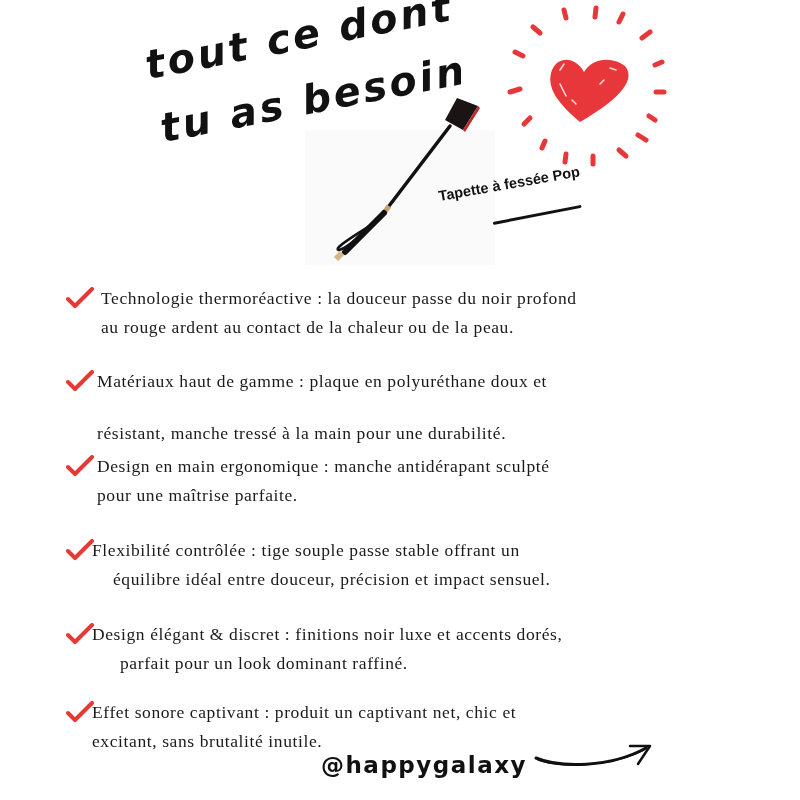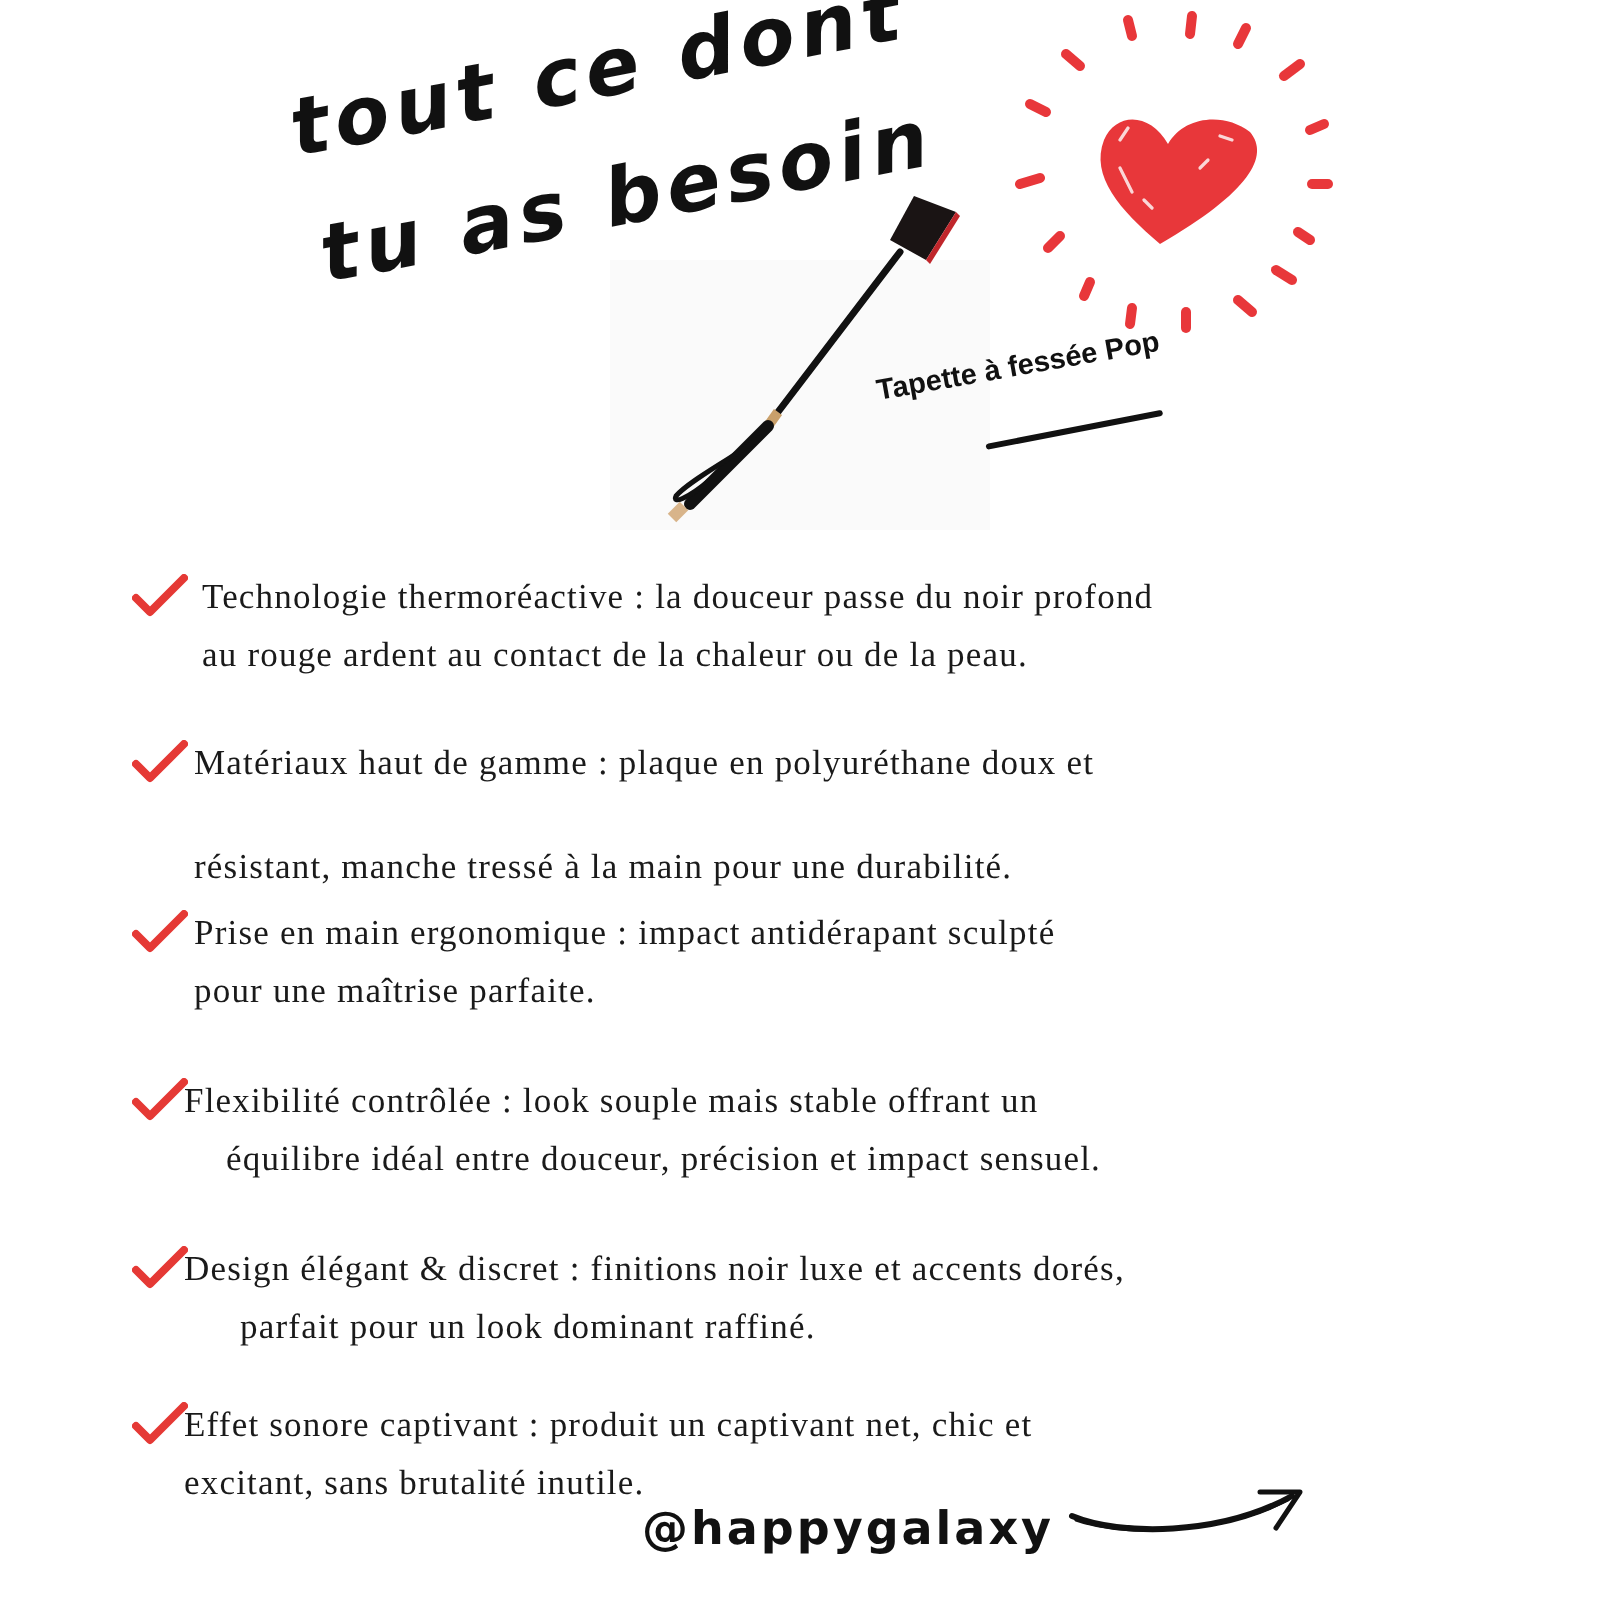--- a/index.html
+++ b/index.html
@@ -97,29 +97,29 @@
       <path d="M2 12 L9 19 L26 2" stroke="#e53935" stroke-width="4" fill="none" stroke-linecap="round" stroke-linejoin="round"></path>
     </svg>
     <div class="text" style="left:31px;top:0px;">Matériaux haut de gamme : plaque en polyuréthane doux et</div>
     <div class="text" style="left:31px;top:15px;margin-top:37px;">résistant, manche tressé à la main pour une durabilité.</div>
   </div>
 
   <div class="feature" style="top:168px;">
     <svg class="check" viewBox="0 0 28 22">
       <path d="M2 12 L9 19 L26 2" stroke="#e53935" stroke-width="4" fill="none" stroke-linecap="round" stroke-linejoin="round"></path>
     </svg>
-    <div class="text" style="left:31px;top:0px;">Prise en main ergonomique : impact antidérapant sculpté</div>
+    <div class="text" style="left:31px;top:0px;">Design en main ergonomique : manche antidérapant sculpté</div>
     <div class="text" style="left:31px;top:29px;">pour une maîtrise parfaite.</div>
   </div>
 
   <div class="feature" style="top:252px;">
     <svg class="check" viewBox="0 0 28 22">
       <path d="M2 12 L9 19 L26 2" stroke="#e53935" stroke-width="4" fill="none" stroke-linecap="round" stroke-linejoin="round"></path>
     </svg>
-    <div class="text" style="left:26px;top:0px;">Flexibilité contrôlée : look souple mais stable offrant un</div>
+    <div class="text" style="left:26px;top:0px;">Flexibilité contrôlée : tige souple passe stable offrant un</div>
     <div class="text" style="left:26px;top:29px;margin-left:21px;">équilibre idéal entre douceur, précision et impact sensuel.</div>
   </div>
 
   <div class="feature" style="top:336px;">
     <svg class="check" viewBox="0 0 28 22">
       <path d="M2 12 L9 19 L26 2" stroke="#e53935" stroke-width="4" fill="none" stroke-linecap="round" stroke-linejoin="round"></path>
     </svg>
     <div class="text" style="left:26px;top:0px;">Design élégant &amp; discret : finitions noir luxe et accents dorés,</div>
     <div class="text" style="left:26px;top:29px;margin-left:28px;">parfait pour un look dominant raffiné.</div>
   </div>

